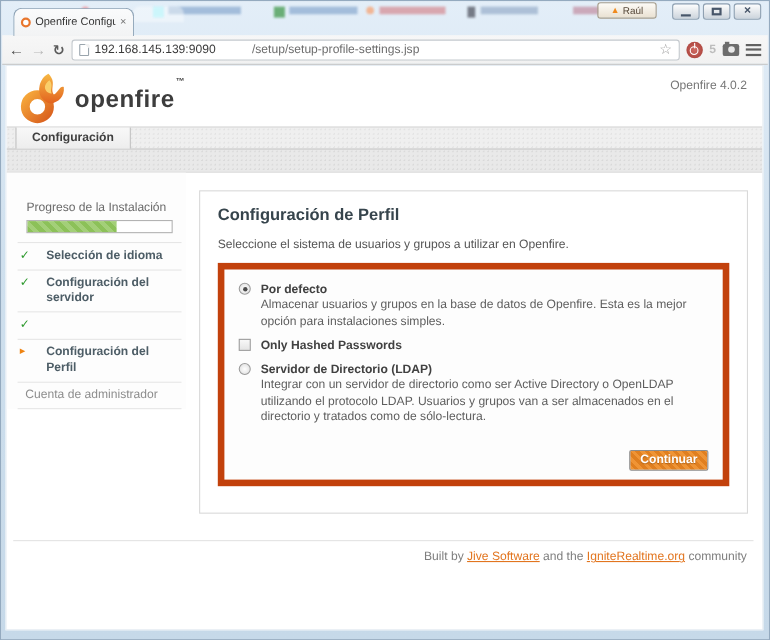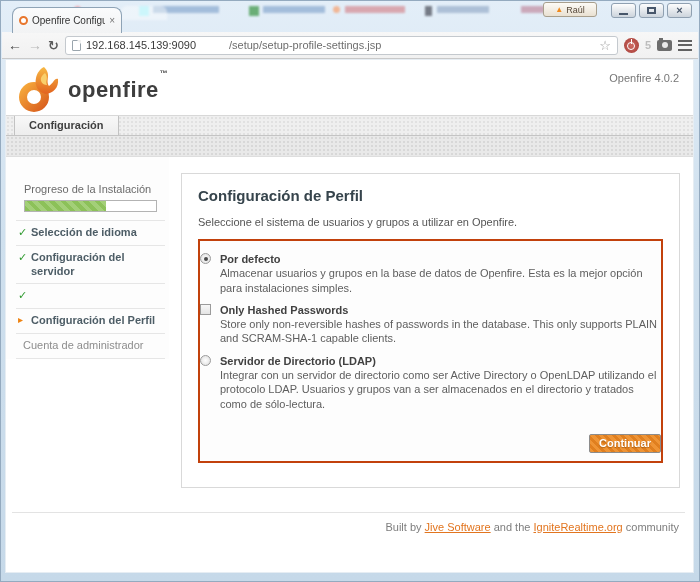--- a/index.html
+++ b/index.html
@@ -104,29 +104,29 @@
   .progress-track { margin:0 8px 8px 8px; height:12px; border:1px solid #b3b3b3; background:#fff; }
   .progress-fill { height:100%; width:62%;
     background:repeating-linear-gradient(45deg,#8cc159 0 4px,#a3cf78 4px 8px); }
   .sb-list { list-style:none; }
   .sb-item { display:flex; border-top:1px solid #e6e6e6; padding:5px 0 5px 2px; font-size:11px; line-height:1.25; }
   .sb-item:last-child { border-bottom:1px solid #e6e6e6; }
   .sb-mark { width:13px; flex:none; font-weight:bold; }
   .mark-check { color:#2e9a2e; }
   .mark-arrow { color:#ee8311; font-size:10px; }
   .sb-label { flex:1; }
-  .sb-item.done .sb-label, .sb-item.current .sb-label { font-weight:bold; color:#4d5d66; }
+  .sb-item.done .sb-label, .sb-item.current .sb-label { font-weight:bold; color:#4d5d66;margin-left:11px; }
   .sb-item.pending .sb-label { color:#8d8d8d; padding-left:5px; }
 
   
   .main { flex:1; padding:16px 13px 0 12px; }
   .card { border:1px solid #d9d9d9; background:#fff; padding:13px 16px 24px; }
   .card h1 { font-size:15px; font-weight:bold; color:#36444c; margin-bottom:12px; }
   .card .lead { font-size:11px; color:#555; margin-bottom:11px; }
-  .options-box { border:2px solid #c2410c; background:#fdfdfd; padding:11px 0 8px; }
+  .options-box { border:6px solid #c2410c; background:#fdfdfd; padding:11px 13px 8px; }
   .opt { display:flex; gap:9px; margin-bottom:8px; }
   .ctrl { flex:none; margin-top:1px; }
   .radio { width:11px; height:11px; border-radius:50%; border:1px solid #9b9b9b;
     background:radial-gradient(#fefefe,#dcdcdc); position:relative; }
   .radio.checked::after { content:""; position:absolute; left:2.5px; top:2.5px; width:4px; height:4px;
     border-radius:50%; background:#4b4b4b; }
   .checkbox { width:11px; height:11px; border:1px solid #9b9b9b; background:linear-gradient(#f8f8f8,#e4e4e4); }
   .opt-text { flex:1; }
   .opt-title { font-size:11px; font-weight:bold; color:#414141; line-height:1.3; }
   .opt-desc { font-size:11px; color:#5e5e5e; line-height:1.3; }
@@ -272,21 +272,20 @@
               <div class="opt-text">
                 <div class="opt-title">Por defecto</div>
                 <div class="opt-desc">Almacenar usuarios y grupos en la base de datos de Openfire. Esta es la mejor opción para instalaciones simples.</div>
               </div>
             </div>
 
             <div class="opt">
               <span class="ctrl checkbox"></span>
               <div class="opt-text">
                 <div class="opt-title">Only Hashed Passwords</div>
-                <div class="opt-desc">Store only non-reversible hashes of passwords in the database. This only supports PLAIN and SCRAM-SHA-1 capable clients.</div>
               </div>
             </div>
 
             <div class="opt">
               <span class="ctrl radio"></span>
               <div class="opt-text">
                 <div class="opt-title">Servidor de Directorio (LDAP)</div>
                 <div class="opt-desc">Integrar con un servidor de directorio como ser Active Directory o OpenLDAP utilizando el protocolo LDAP. Usuarios y grupos van a ser almacenados en el directorio y tratados como de sólo-lectura.</div>
               </div>
             </div>

